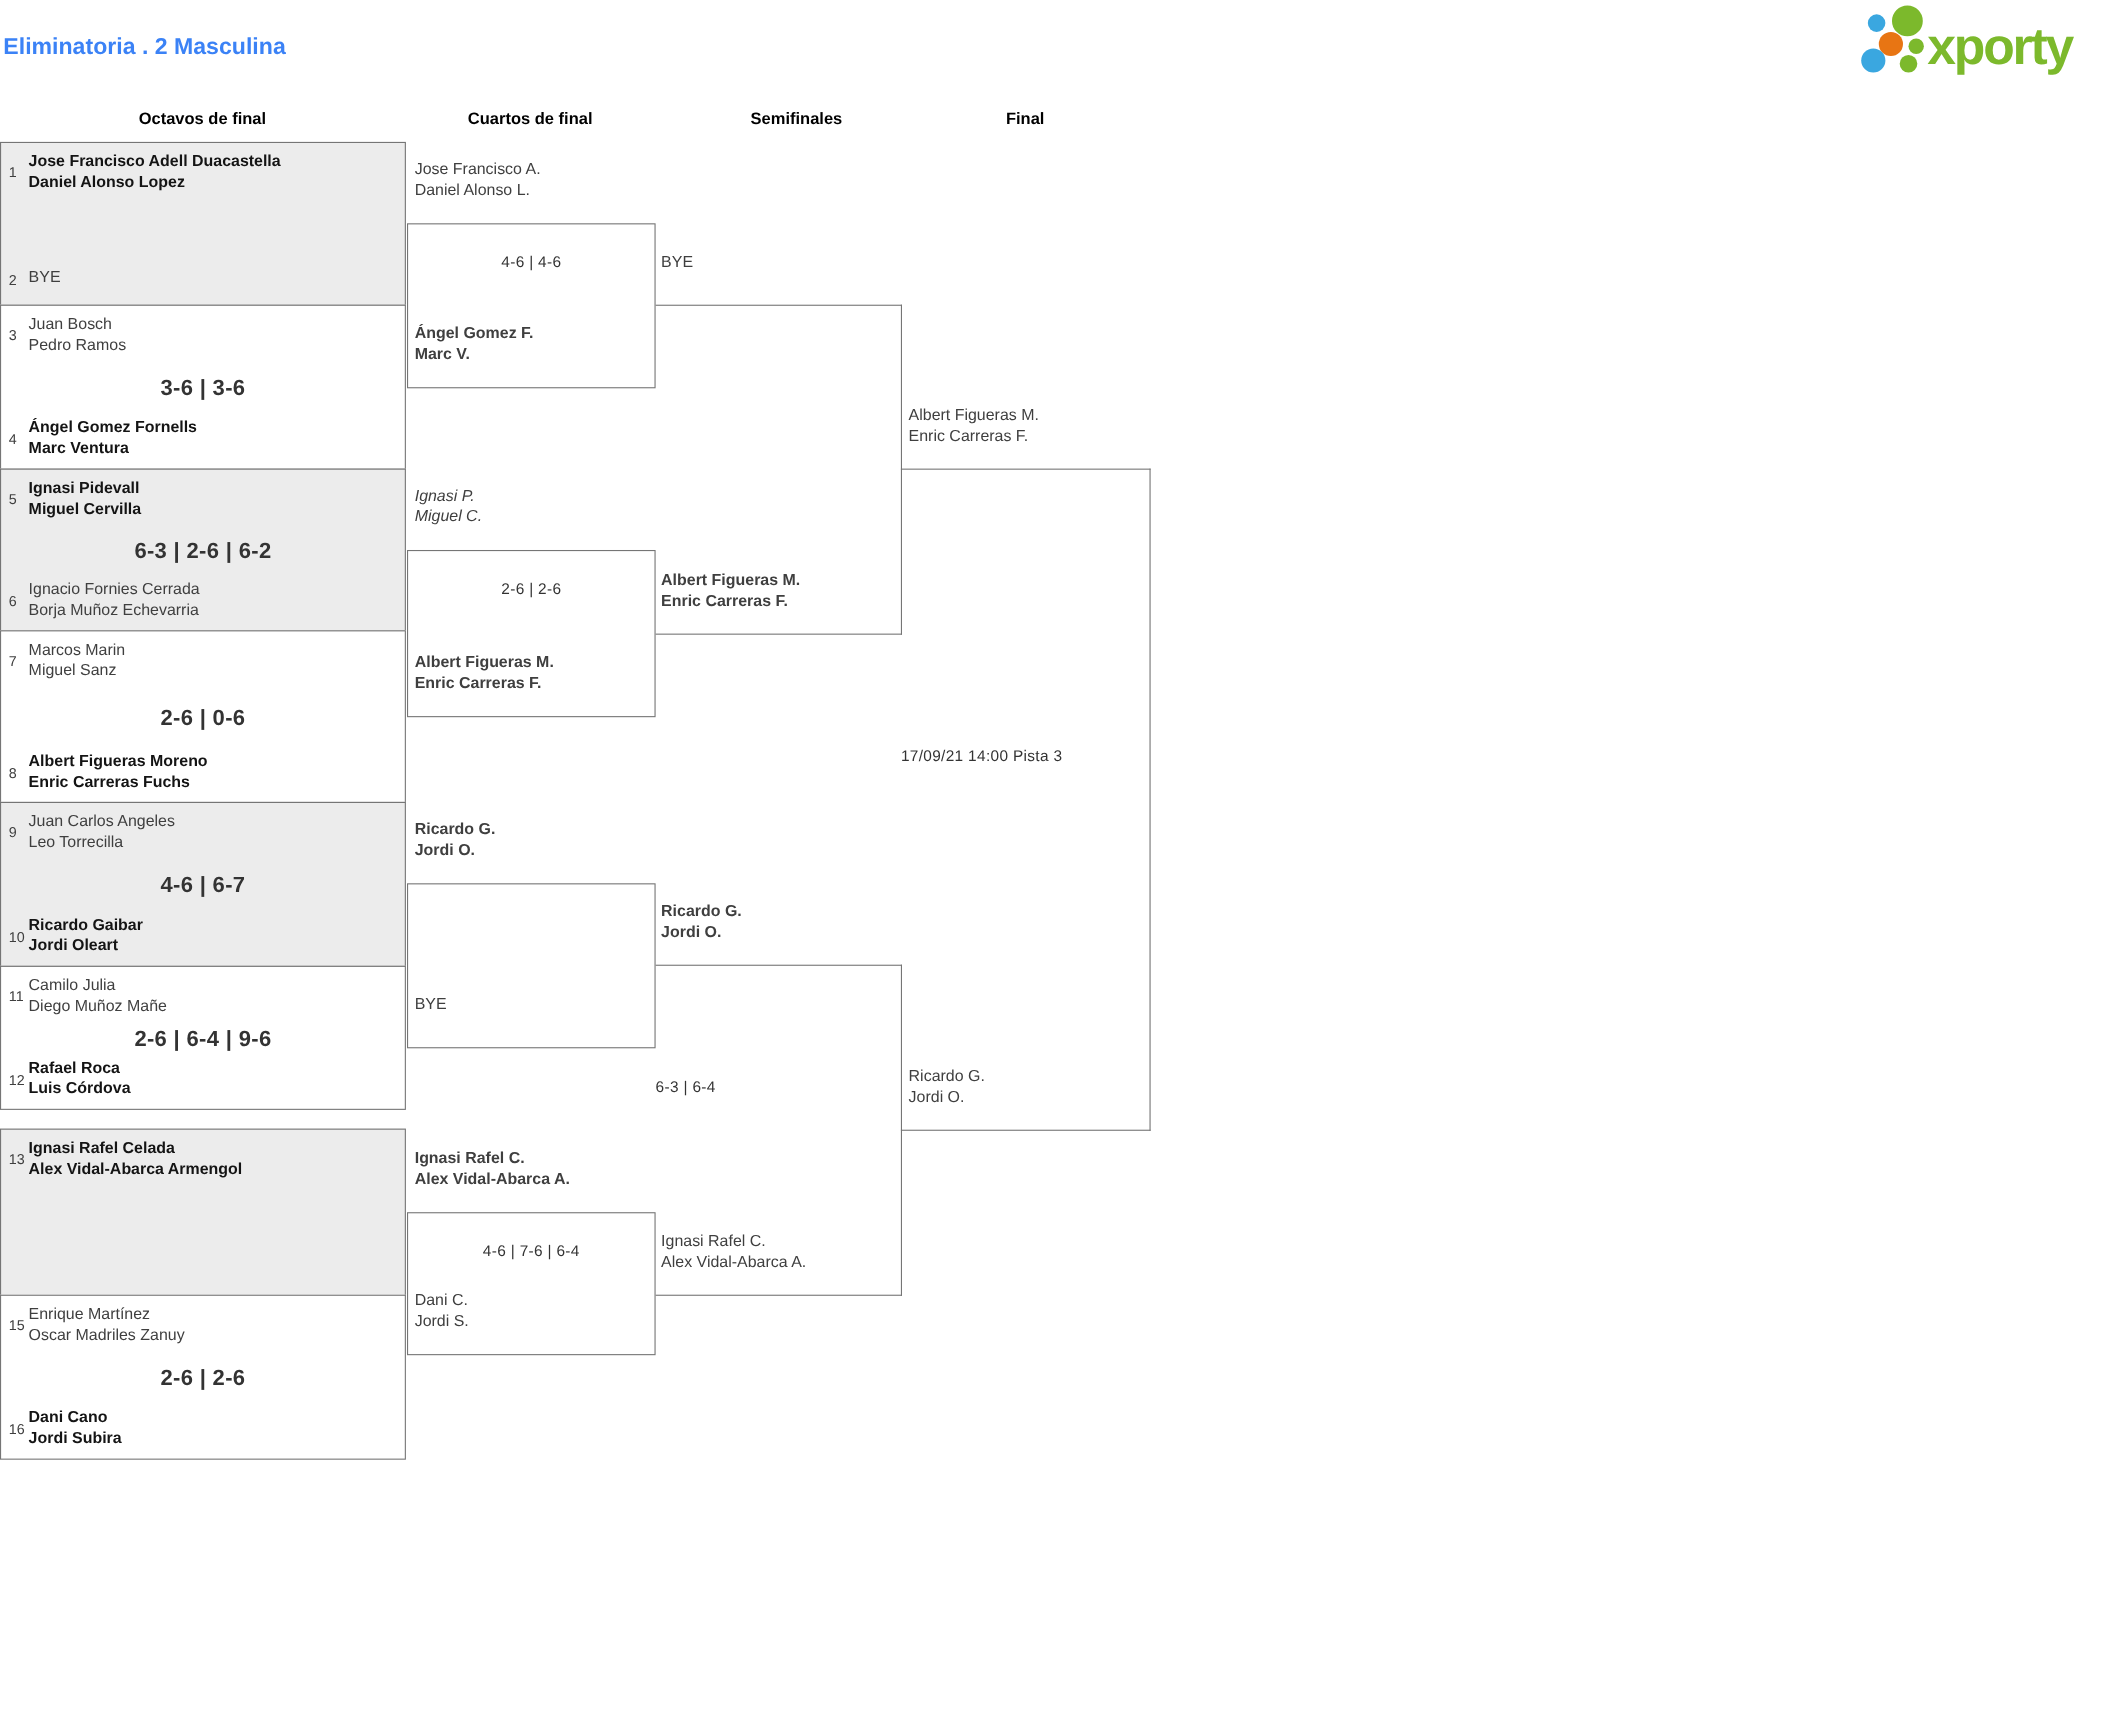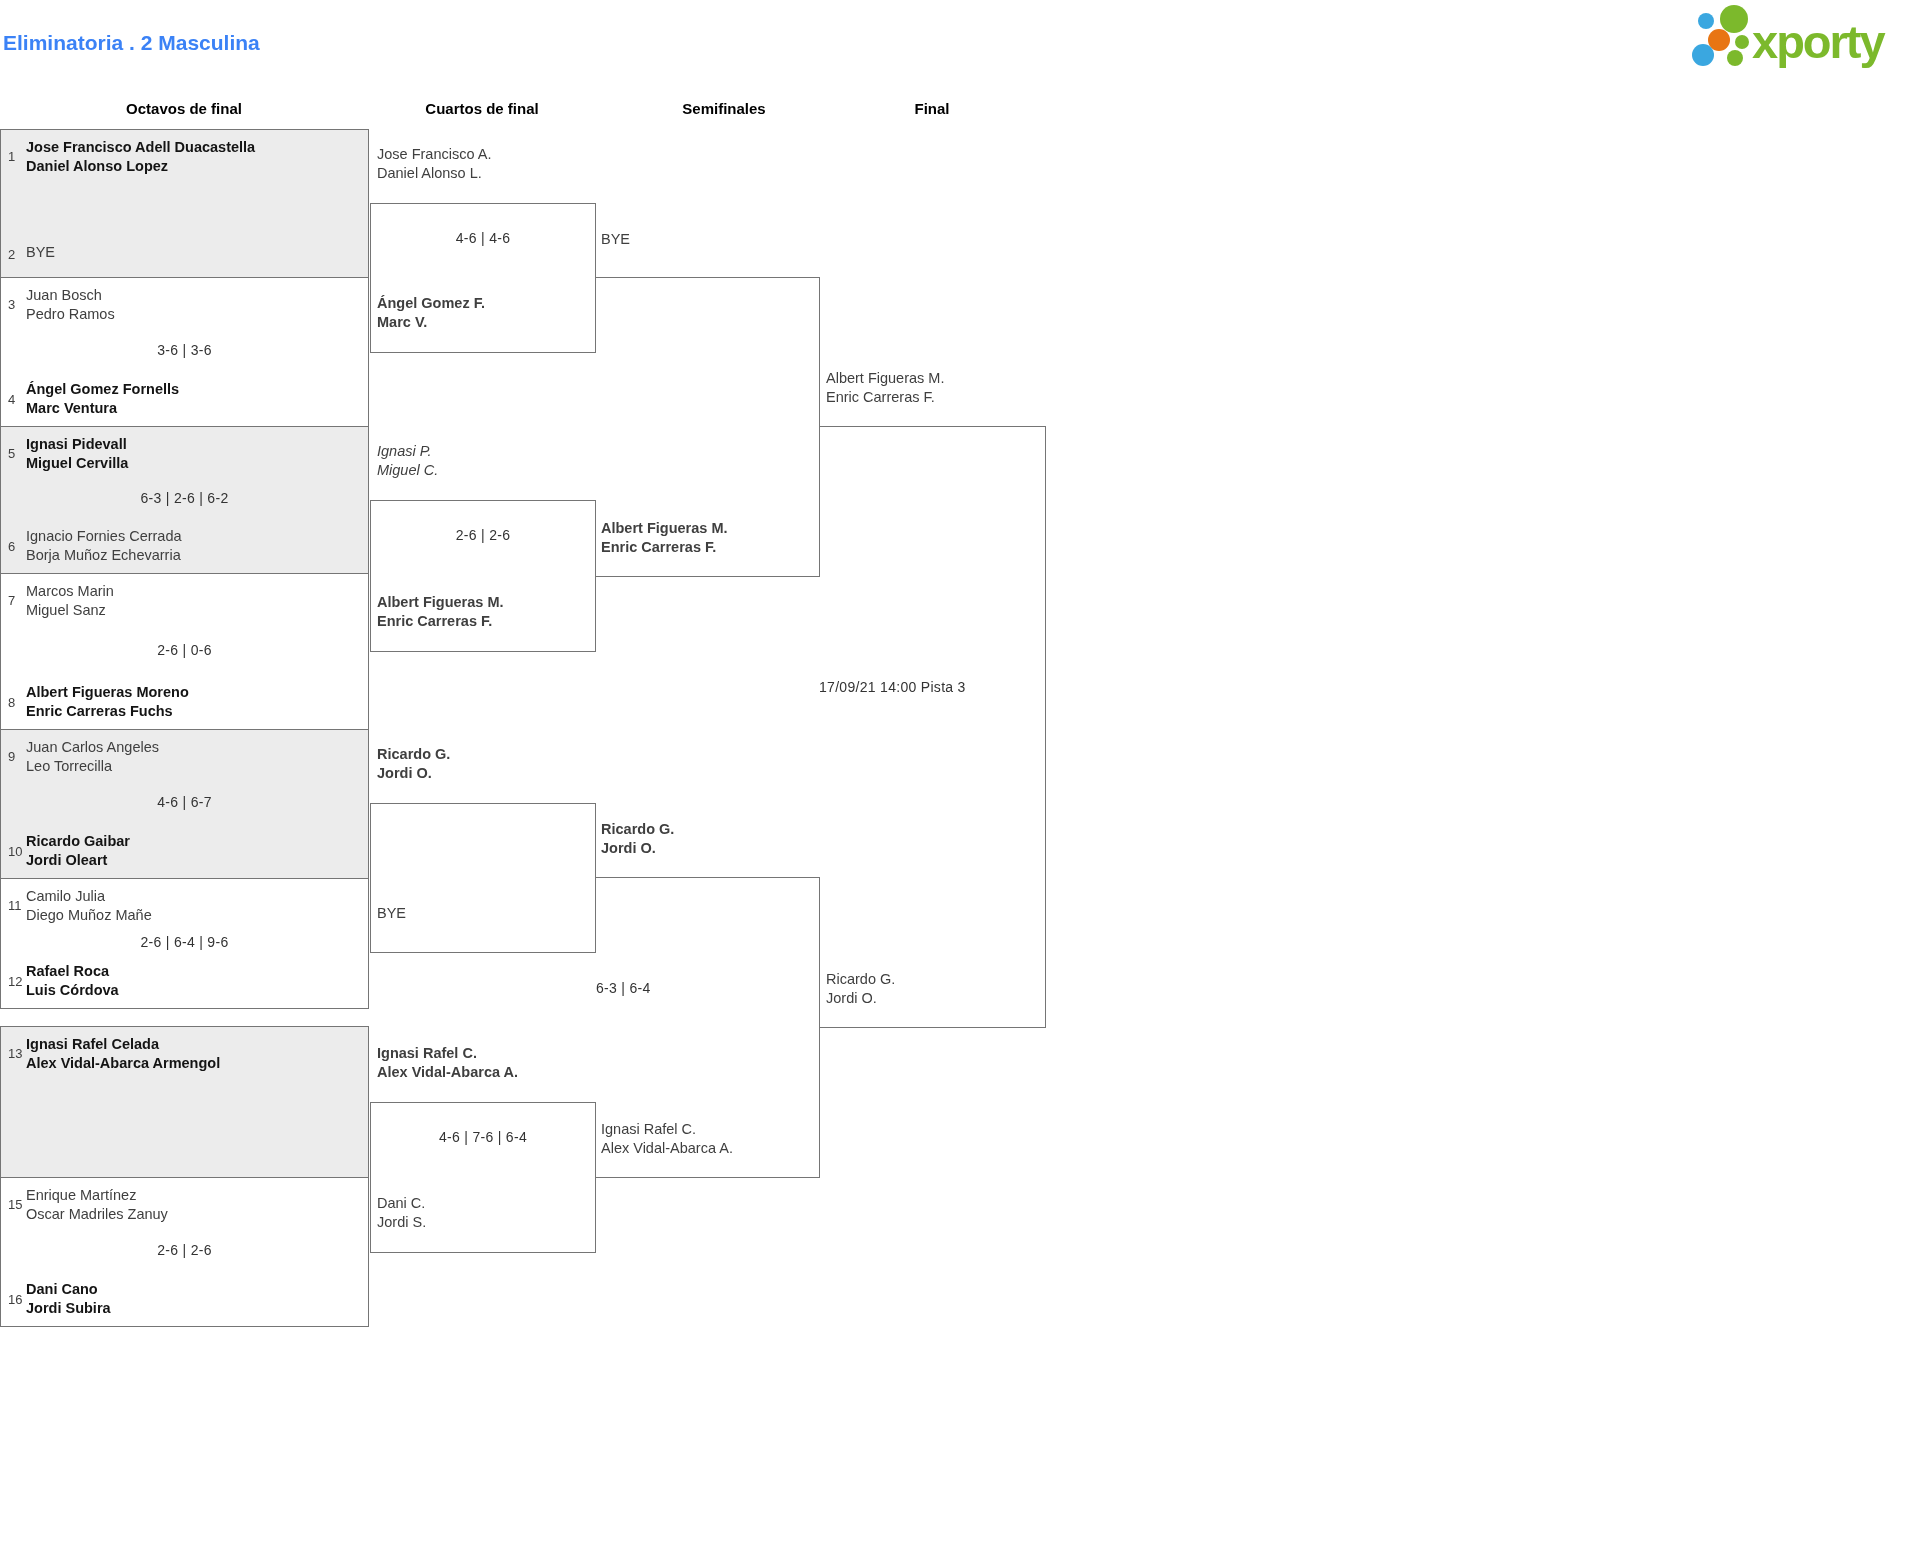--- a/index.html
+++ b/index.html
@@ -28,21 +28,21 @@
   .seed{position:absolute;left:7px;font-size:13px;color:#3f3f3f;line-height:15px;}
   .st{top:19px}
   .sb{bottom:19px}
   .sbye{bottom:15px}
   .pair{position:absolute;left:25px;font-size:14.5px;line-height:19px;color:#3f3f3f;
         white-space:nowrap;}
   .pa{top:8px}
   .pb{bottom:8px}
   .bold{font-weight:700;color:#141414;}
   .score{position:absolute;left:0;width:100%;text-align:center;top:calc(50% - 10px);
-         font-size:14px;color:#333;letter-spacing:0.3px;}
+         font-size:20px;color:#333;letter-spacing:0.3px;font-weight:bold;}
 
   
   .qbox{position:absolute;left:370px;width:226px;border:1px solid #757575;
         box-sizing:border-box;}
   .qbox .qscore{position:absolute;left:0;width:100%;text-align:center;top:26px;
                 font-size:14px;color:#333;letter-spacing:0.3px;}
   .qbox .pin{position:absolute;left:6px;bottom:20px;font-size:14.5px;line-height:19px;
              color:#3f3f3f;white-space:nowrap;}
   .qbox .byein{position:absolute;left:6px;bottom:29px;font-size:14.5px;line-height:19px;
                color:#3f3f3f;}
@@ -209,21 +209,21 @@
       <div>Jordi O.</div>
   </div>
   <div class="qbox" style="top:803px;height:150px;">
     <div class="byein">BYE</div>
   </div>
 
   <div class="lbl bold" style="left:377px;top:1044px;">
     <div>Ignasi Rafel C.</div>
       <div>Alex Vidal-Abarca A.</div>
   </div>
-  <div class="qbox" style="top:1102px;height:151px;">
+  <div class="qbox" style="top:1102px;height:130px;">
     <div class="qscore">4-6 | 7-6 | 6-4</div>
     <div class="pin">
       <div>Dani C.</div>
         <div>Jordi S.</div>
     </div>
   </div>
 
   <div class="lbl" style="left:601px;top:230px;">BYE</div>
   <div class="obox" style="left:596px;top:277px;width:224px;height:300px;"></div>
   <div class="lbl bold" style="left:601px;top:519px;">

